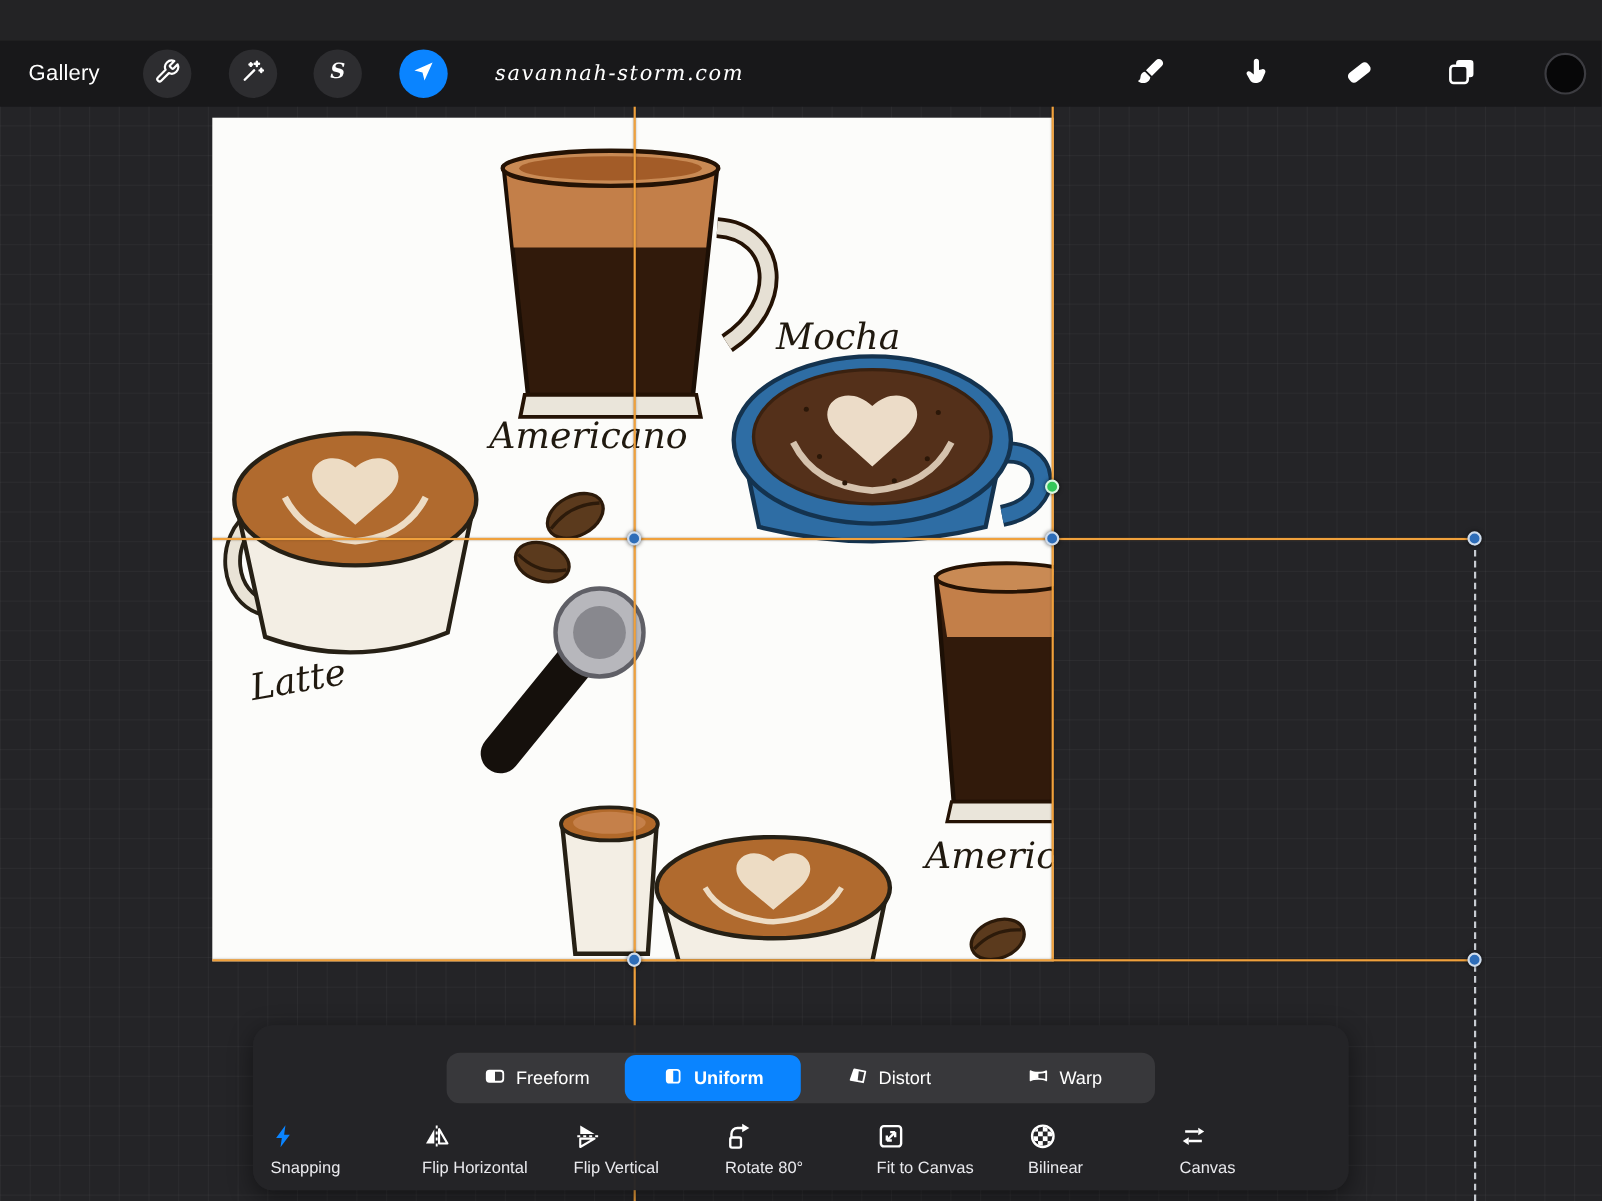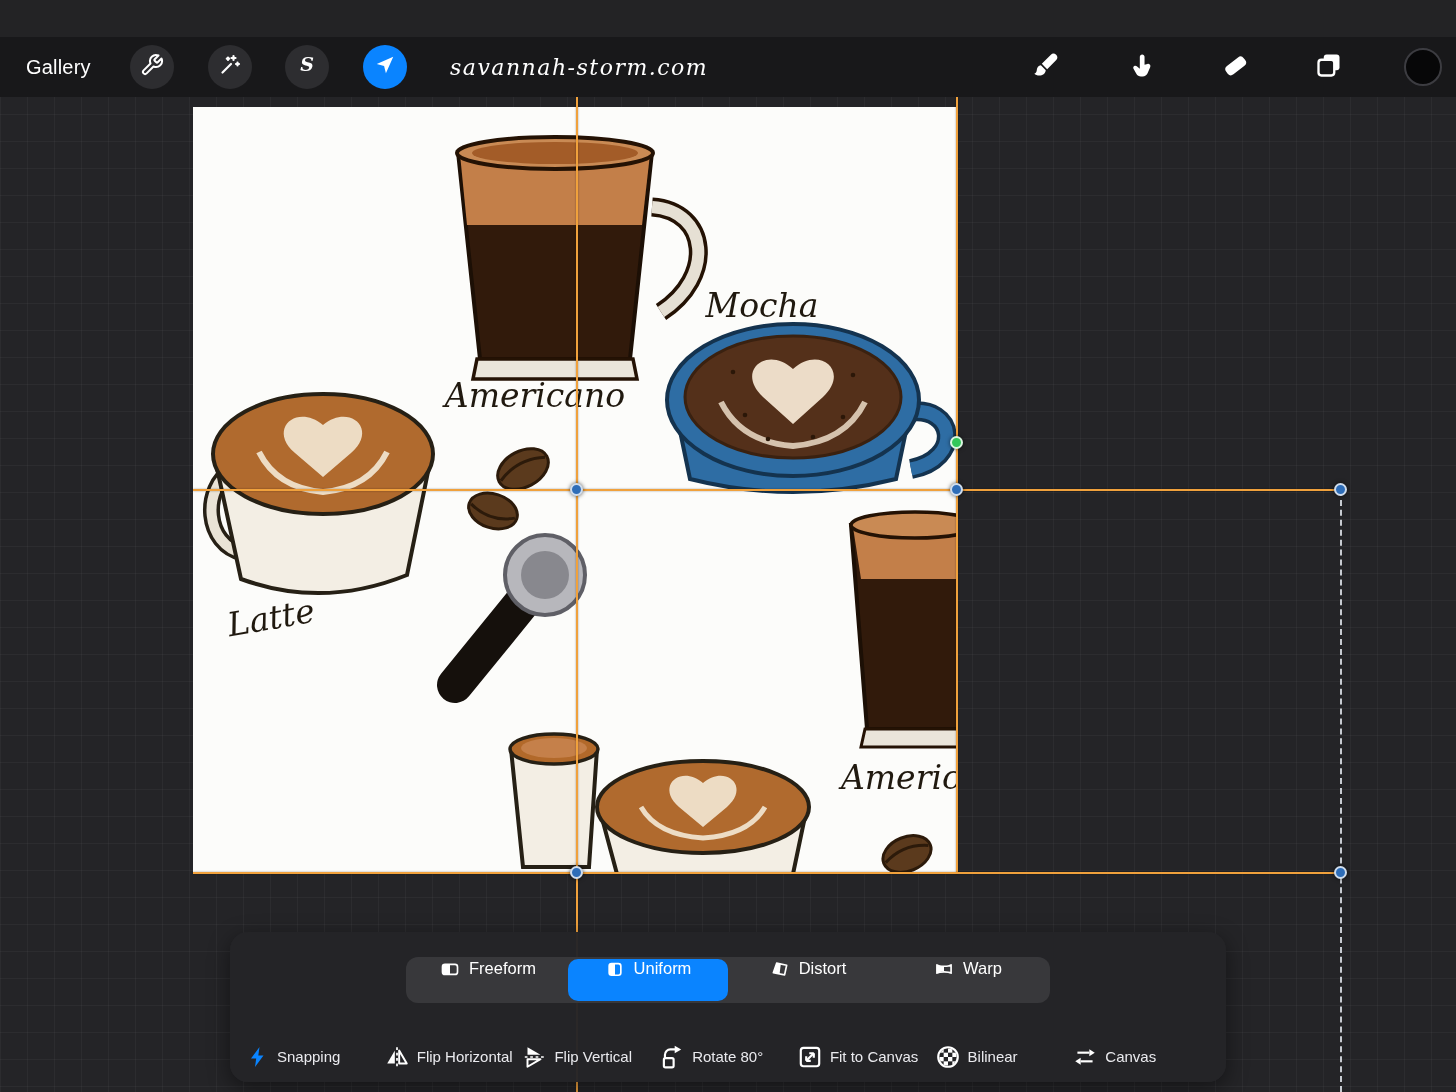--- a/index.html
+++ b/index.html
@@ -12,21 +12,21 @@
   .topbar{position:absolute;left:0;top:0;width:1456px;height:60px;background:#18181a;z-index:50;margin-top:37px;}
   .gallery{position:absolute;left:26px;top:0;height:60px;display:flex;align-items:center;
     color:#fff;font-size:20px;letter-spacing:.2px;}
   .tool-circle{position:absolute;top:8px;width:44px;height:44px;border-radius:50%;
     background:#2d2d30;display:flex;align-items:center;justify-content:center;}
   .tool-circle.active{background:#0a84ff;}
   .right-icon{position:absolute;top:15px;width:30px;height:30px;display:flex;align-items:center;justify-content:center;}
   .color-swatch{position:absolute;top:11px;left:1404px;width:38px;height:38px;border-radius:50%;
     background:#070708;border:2.5px solid #3c3c41;box-sizing:border-box;}
   .doc-title{position:absolute;left:450px;top:0;height:60px;display:flex;align-items:center;
-    color:#fff;font-family:"DejaVu Serif",serif;font-style:italic;font-size:22px;letter-spacing:1.5px;text-align:right;}
+    color:#fff;font-family:"DejaVu Serif",serif;font-style:italic;font-size:19px;letter-spacing:1.5px;text-align:right;}
 
   
   .canvas-area{position:absolute;left:0;top:60px;width:1456px;height:1032px;background:#242427;
     background-image:
       linear-gradient(rgba(255,255,255,0.035) 1px, transparent 1px),
       linear-gradient(90deg, rgba(255,255,255,0.035) 1px, transparent 1px);
     background-size:27px 27px;}
   .artwork{position:absolute;left:193px;top:47px;width:765px;height:767px;background:#fcfcfa;}
   .artwork svg{position:absolute;left:0;top:0;}
   .hand{font-family:"DejaVu Serif",serif;font-style:italic;font-size:33px;fill:#20190f;}
@@ -42,25 +42,25 @@
   .node{position:absolute;width:13px;height:13px;border-radius:50%;background:#2e6db8;
     border:2.5px solid #cfdcec;box-sizing:border-box;z-index:12;box-shadow:0 0 4px rgba(0,0,0,.65);}
   .rot-handle{position:absolute;left:950px;top:376px;width:13px;height:13px;border-radius:50%;
     background:#33c759;border:2px solid #d9f6e0;box-sizing:border-box;z-index:12;box-shadow:0 0 4px rgba(0,0,0,.6);}
 
   
   .tpanel{position:absolute;left:230px;top:872px;width:996px;height:150px;
     background:rgba(36,36,39,0.97);border-radius:18px;z-index:30;box-shadow:0 6px 22px rgba(0,0,0,.45);}
   .modes-wrap{position:absolute;top:25px;left:50%;transform:translateX(-50%);
     display:flex;background:#38383b;border-radius:12px;padding:2px;}
-  .mode{width:160px;height:42px;border-radius:10px;display:flex;align-items:flex-start;justify-content:center;
+  .mode{width:160px;height:42px;border-radius:10px;display:flex;align-items:center;justify-content:center;
     gap:9px;color:#fff;font-size:16.5px;}
-  .mode.selected{background:#0a84ff;}
+  .mode.selected{background:#0a84ff;font-weight:bold;}
   .actions{position:absolute;left:16px;right:16px;bottom:12px;display:flex;justify-content:space-between;}
-  .action{width:138px;display:flex;flex-direction:row;align-items:center;gap:7px;
+  .action{width:138px;display:flex;flex-direction:column;align-items:flex-start;gap:7px;
     color:#eaeaee;font-size:15px;white-space:nowrap;}
   .aicon{height:27px;display:flex;align-items:center;justify-content:center;}
 </style>
 </head>
 <body>
 
 <div class="topbar">
   <div class="gallery">
     <span>Gallery</span>
   </div>

